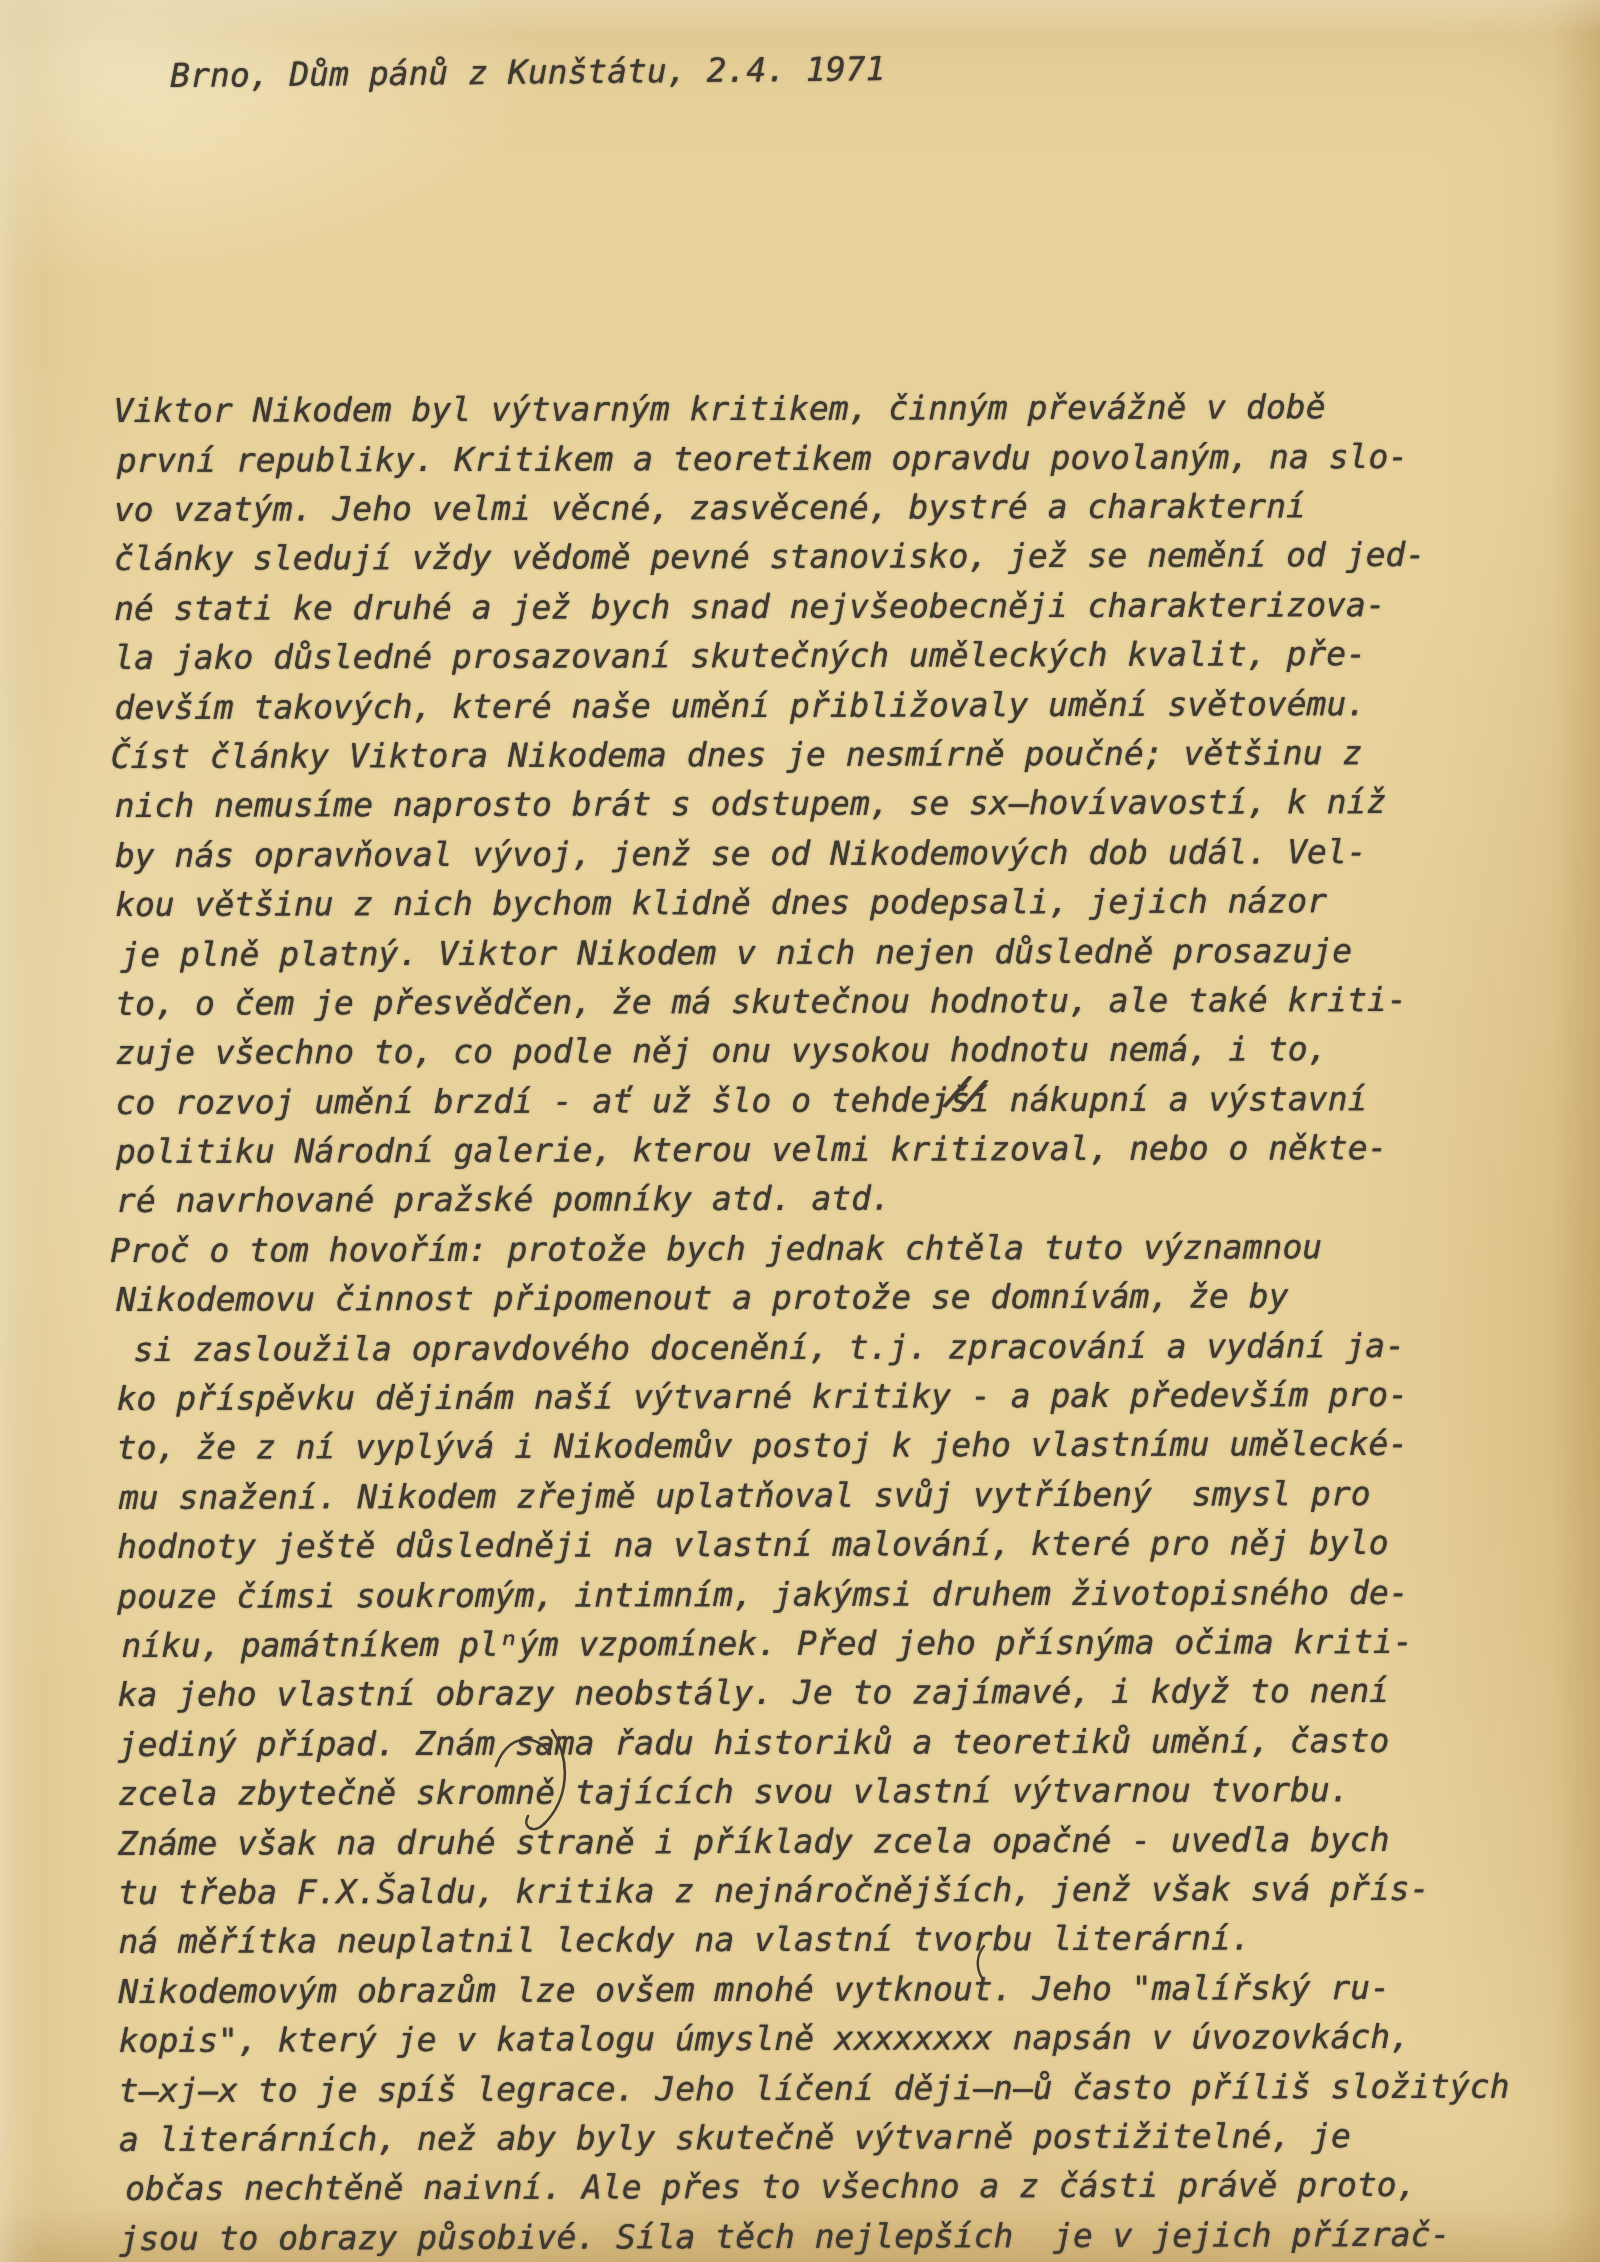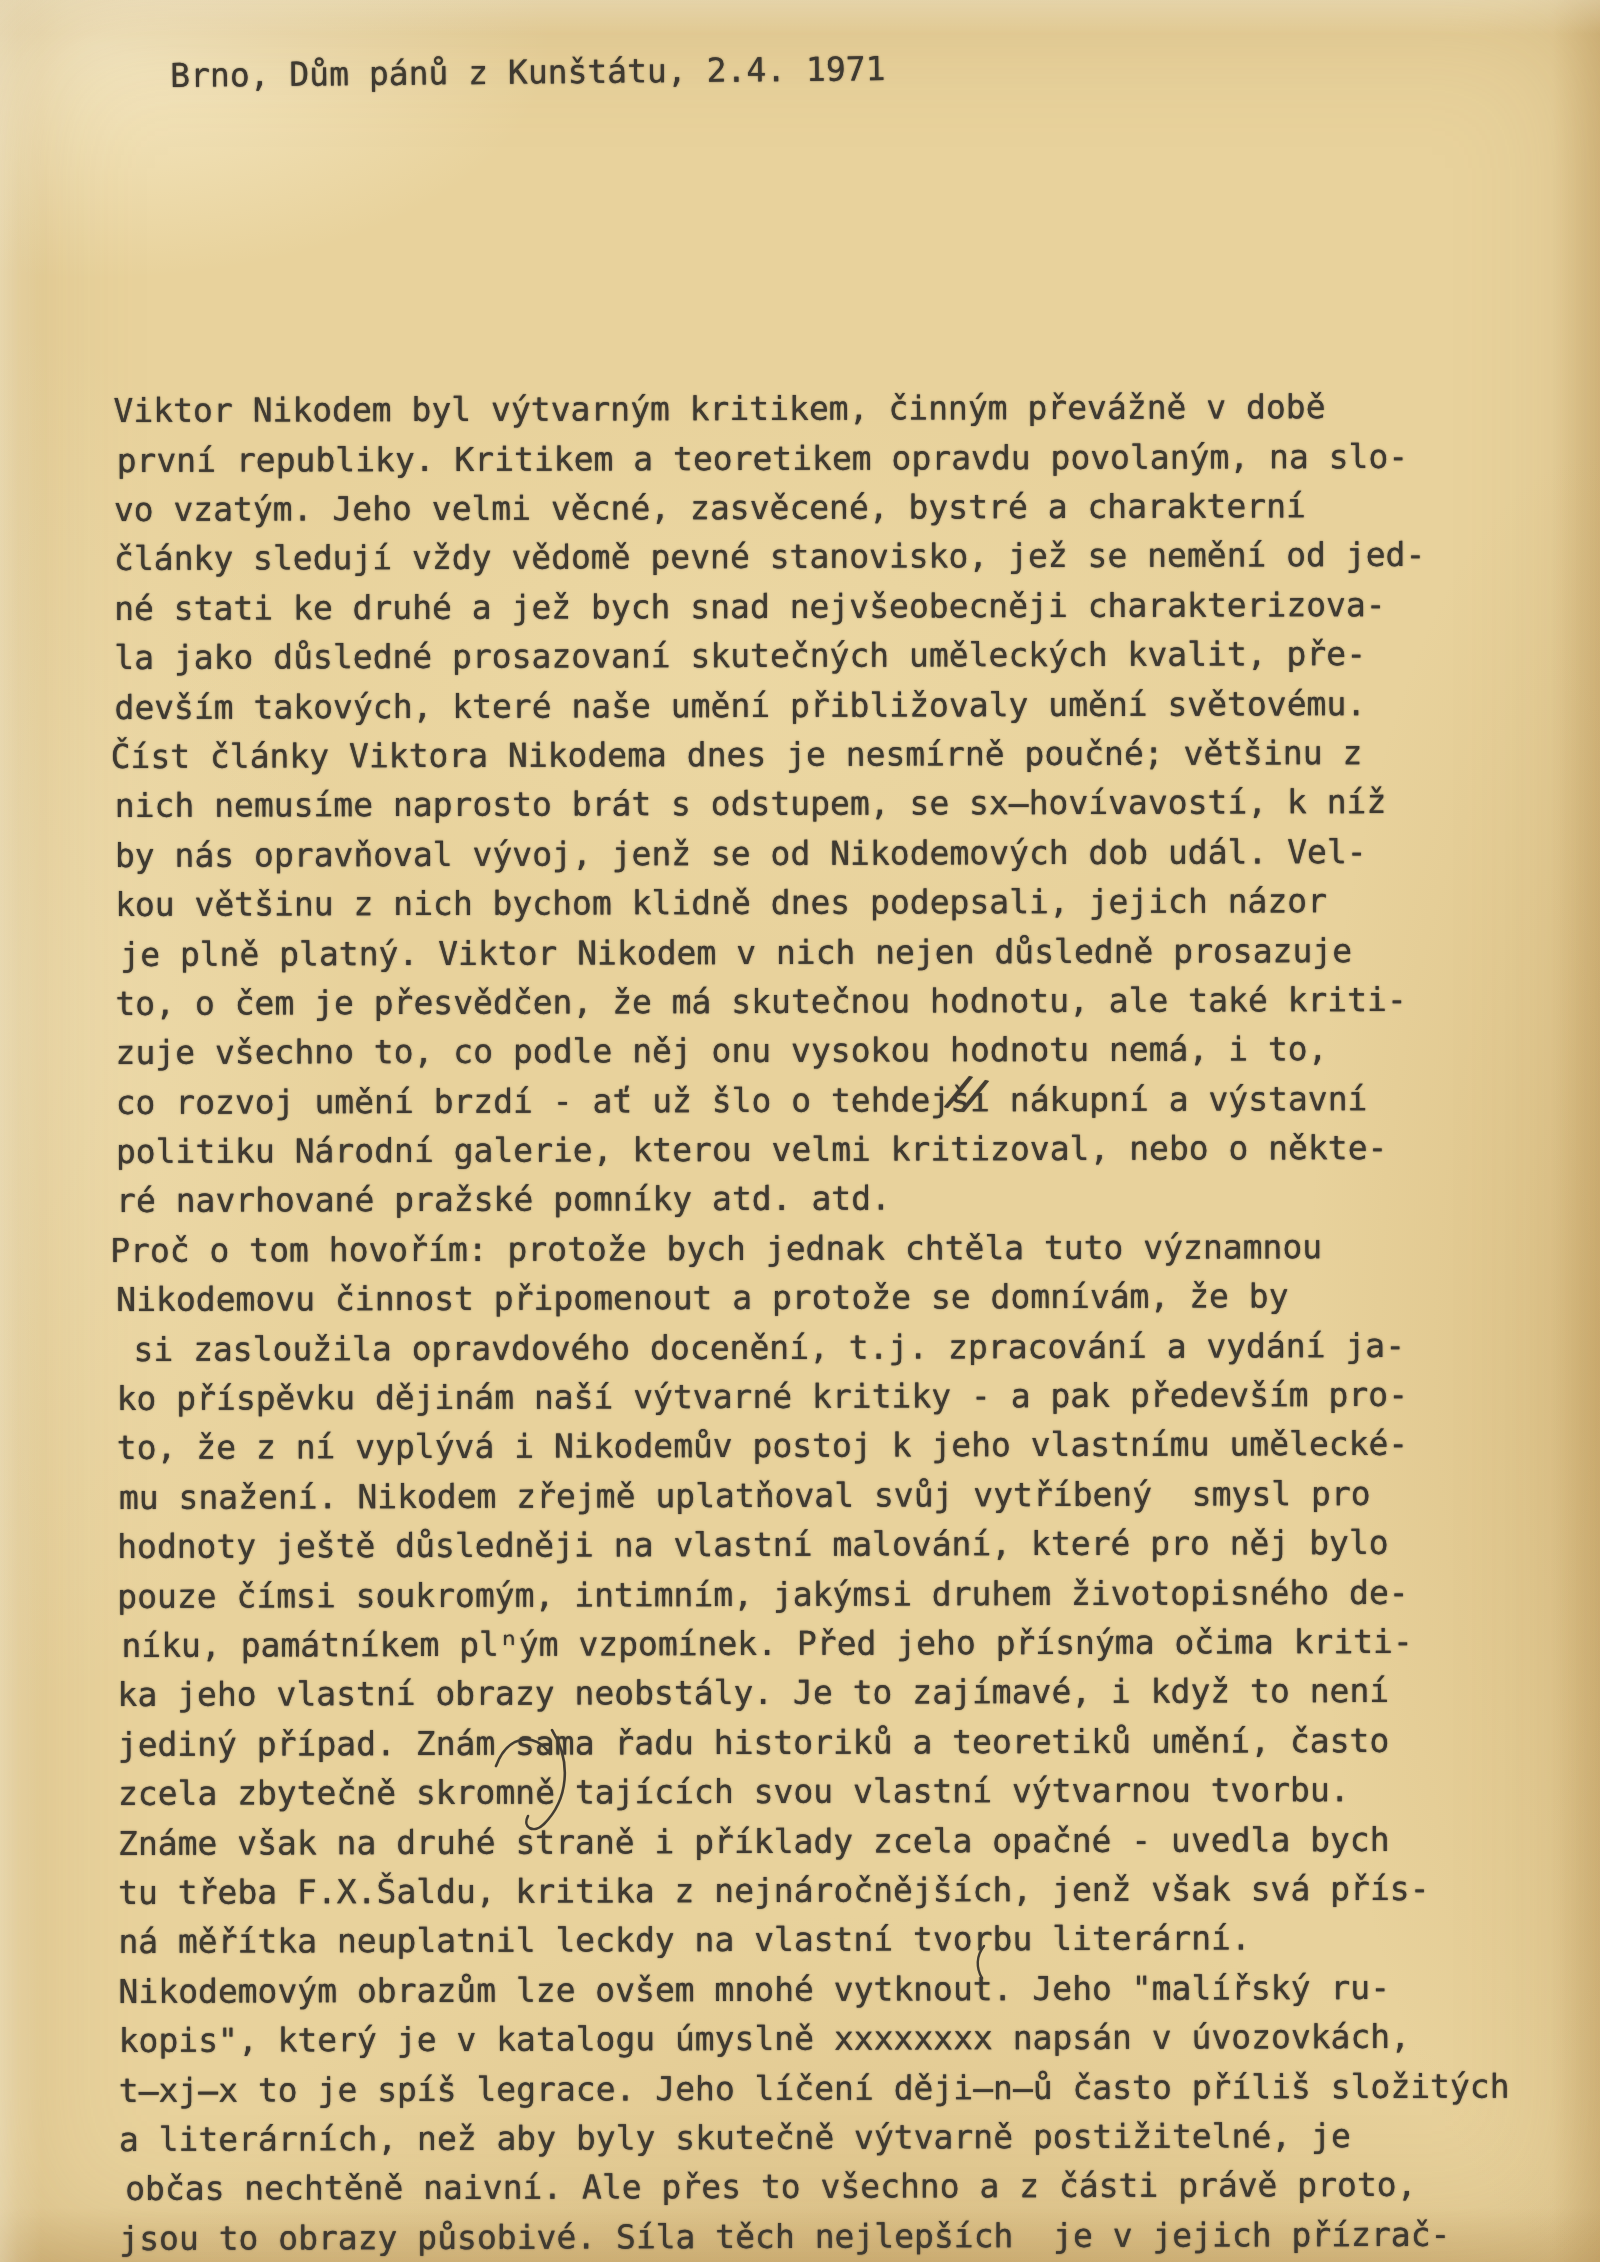--- a/index.html
+++ b/index.html
@@ -14,20 +14,21 @@
       radial-gradient(ellipse 1000px 500px at 55% 100%, rgba(190,150,85,.20), transparent 70%),
       radial-gradient(ellipse 420px 1300px at 100% 60%, rgba(185,145,75,.25), transparent 70%),
       radial-gradient(ellipse 800px 400px at 45% 30%, rgba(244,228,180,.30), transparent 70%),
       linear-gradient(90deg, rgba(252,244,214,.6) 0px, rgba(252,244,214,.25) 18px, transparent 42px),
       linear-gradient(180deg, rgba(250,242,212,.55) 0px, transparent 34px),
       linear-gradient(0deg, rgba(175,135,70,.28) 0px, transparent 55px),
       linear-gradient(270deg, rgba(175,135,70,.28) 0px, transparent 48px);
     box-shadow: inset 0 0 140px rgba(150,110,55,.28);
     font-family:"DejaVu Sans Mono","Liberation Mono",monospace;
     color:#3f3a31;
+    font-style:italic;
   }
   .typed{
     font-size:33px;
     text-shadow:0 0 1px rgba(56,50,41,.9), 0 0 2.5px rgba(56,50,41,.30);
     white-space:pre;
   }
   .header-line{
     position:absolute;left:170px;top:56px;
     transform:rotate(-0.55deg);transform-origin:0 0;
   }

